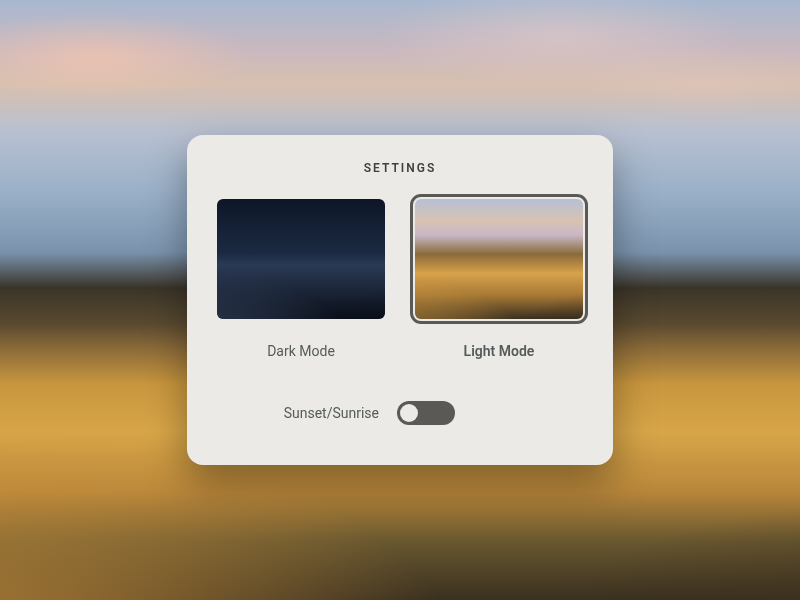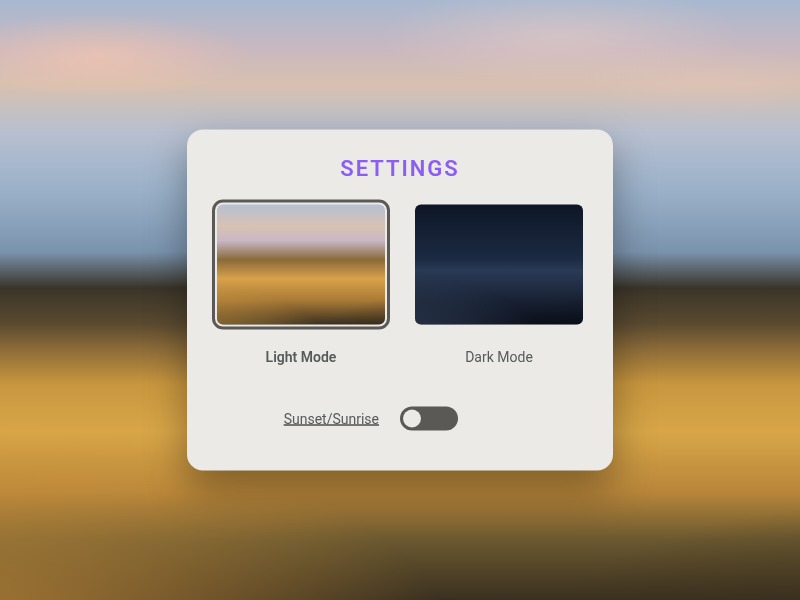--- a/index.html
+++ b/index.html
@@ -41,24 +41,24 @@
     transform:translate(-50%, -50%);
     width:426px;
     background:#eceae6;
     border-radius:16px;
     box-shadow:0 18px 40px rgba(0,0,0,0.35);
     padding:26px 30px 40px;
     z-index:10;
   }
   .panel h1 {
     text-align:center;
-    font-size:22px;
+    font-size:12px;
     font-weight:600;
     letter-spacing:2px;
-    color:#8b5cf6;
+    color:#404040;
     margin-bottom:24px;
   }
   .thumbs {
     display:flex;
     justify-content:center;
     gap:30px;
   }
   .thumb {
     width:168px;
     cursor:pointer;
@@ -101,22 +101,21 @@
 
   .toggles {
     margin-top:42px;
     display:flex;
     flex-direction:column;
     gap:24px;
   }
   .toggle-row {
     display:flex;
     align-items:center;
-    justify-content:space-between;
-    text-decoration:underline;
+    justify-content:flex-start;
   }
   .toggle-row .tlabel {
     width:180px;
     text-align:right;
     padding-right:18px;
     font-size:14px;
     color:#555b5a;
   }
   .switch {
     width:58px; height:24px;
@@ -139,28 +138,28 @@
 <body>
 
 <div class="desktop">
 
   <div class="panel">
 
     <h1>SETTINGS</h1>
 
     <div class="thumbs">
 
+      <div class="thumb">
+        <div class="preview dark"></div>
+        <div class="caption">Dark Mode</div>
+      </div>
+
       <div class="thumb selected">
         <div class="preview light"></div>
         <div class="caption">Light Mode</div>
-      </div>
-
-      <div class="thumb">
-        <div class="preview dark"></div>
-        <div class="caption">Dark Mode</div>
       </div>
 
     </div>
 
     <div class="toggles">
 
       <div class="toggle-row">
         <div class="tlabel">Sunset/Sunrise</div>
         <div class="switch">
           <div class="knob"></div>

